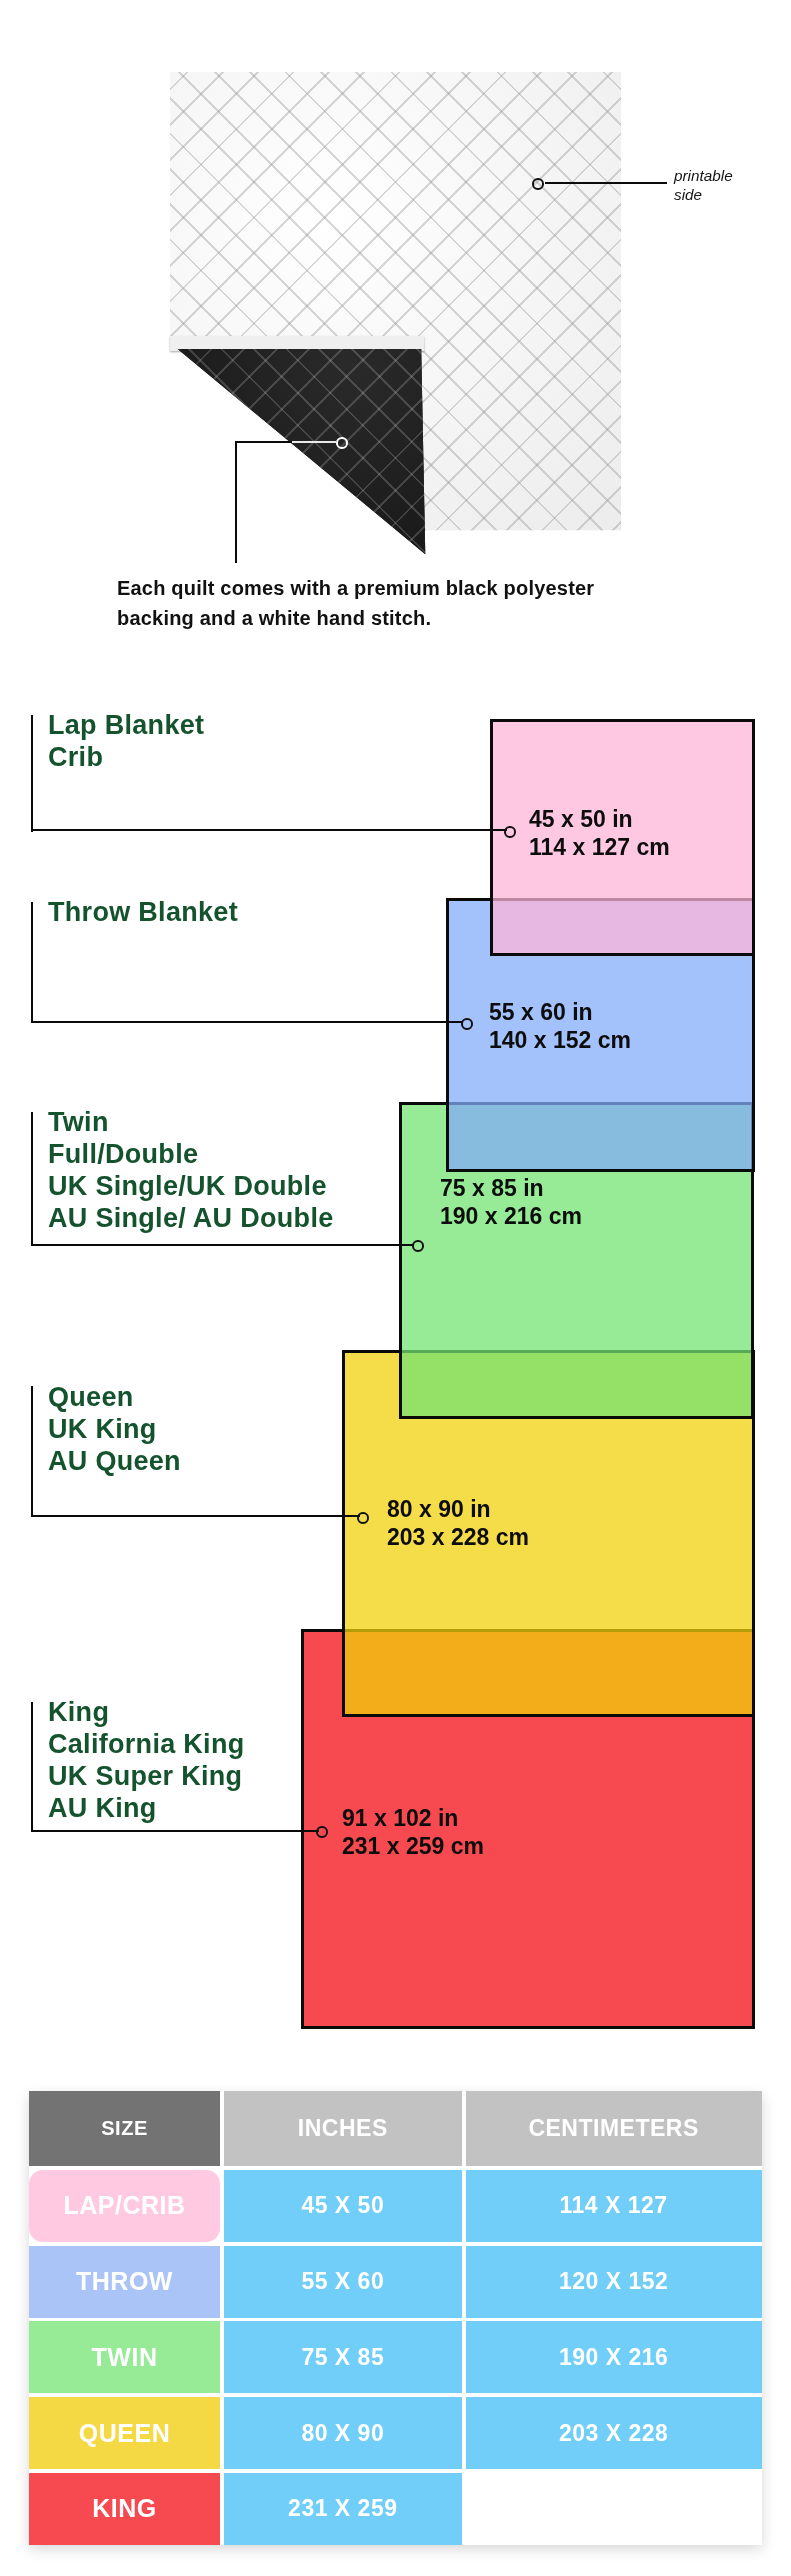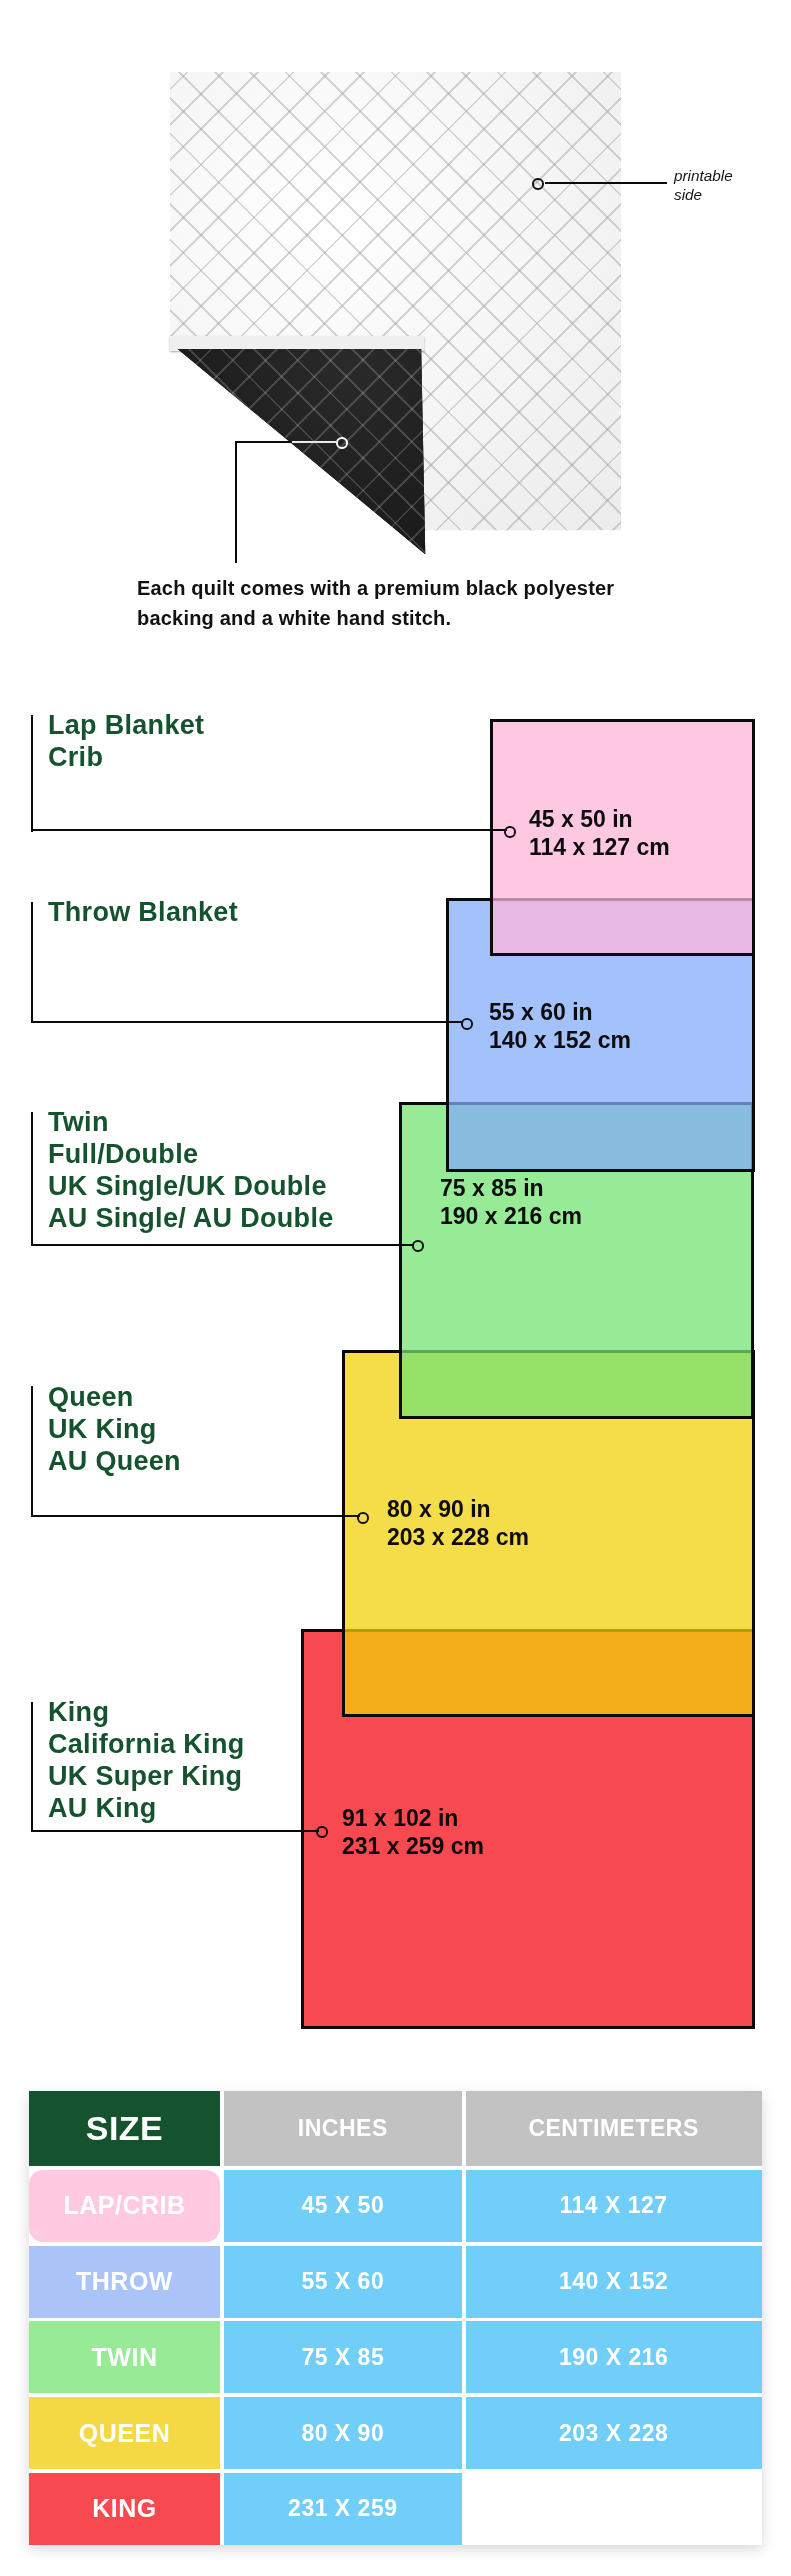--- a/index.html
+++ b/index.html
@@ -29,21 +29,21 @@
   }
   .fold-band{position:absolute;left:0;top:264px;width:254px;height:15.3px;background:#efefef;
              box-shadow:0 1px 1.9px rgba(0,0,0,.35);}
   .ring{position:absolute;width:11.5px;height:11.5px;border-radius:50%;box-sizing:border-box;background:transparent;}
   .ring-black{border:2.9px solid #111;}
   .ring-white{border:2.9px solid #fff;}
 
   .printable-label{position:absolute;left:674px;top:166px;width:80px;
                    font-size:15.3px;font-weight:500;line-height:19px;color:#161616;font-style:italic;}
   .caption{position:absolute;left:117px;top:573px;font-size:20px;font-weight:600;
-           line-height:30px;color:#111;letter-spacing:0.2px;margin-left:20px;}
+           line-height:30px;color:#111;letter-spacing:0.2px;}
 
   
   .hline{position:absolute;height:1.9px;background:#0a0a0a;}
   .vline{position:absolute;width:1.9px;background:#0a0a0a;}
   .hline-light{position:absolute;height:1.9px;background:#e9e9e9;}
 
   
   .rect{position:absolute;box-sizing:border-box;border:3.8px solid #0a0a0a;}
   .r-pink  {left:490px;top:719px; width:265px;height:237px;background:rgba(255,181,216,.74);z-index:9;}
   .r-blue  {left:446px;top:898px; width:309px;height:274px;background:rgba(131,171,248,.74);z-index:8;}
@@ -56,21 +56,21 @@
   .dim{position:absolute;font-size:23px;font-weight:bold;line-height:28px;color:#0d0d0d;z-index:20;}
   .lead{z-index:20;}
   .ring-callout{z-index:21;background:#fff0;}
 
   
   .size-table{position:absolute;left:29px;top:2091px;width:733px;display:grid;
               grid-template-columns:191px 238px 296px;grid-template-rows:75px repeat(5,72px);
               gap:3.8px;z-index:3;box-shadow:0 4.8px 13.4px rgba(0,0,0,.16);background:#fff;}
   .cell{display:flex;align-items:center;justify-content:center;color:#ffffff;
         font-weight:bold;letter-spacing:0.5px;}
-  .th-size{background:#14532d;font-size:34px;}
+  .th-size{background:#737373;font-size:20px;}
   .th-gray{background:#C2C2C2;font-size:23px;}
   .c-blue{background:#71CEF8;font-size:23px;}
   .c-lab{font-size:25px;}
   .bg-pink{background:#FFC9E2;border-radius:14px;} .bg-throw{background:#ABC4F8;} .bg-green{background:#97EA96;}
   .bg-yellow{background:#F5D944;} .bg-red{background:#F64950;}
 </style>
 </head>
 <body>
 
 <div class="page">
@@ -169,21 +169,21 @@
     <div class="cell th-size">SIZE</div>
     <div class="cell th-gray">INCHES</div>
     <div class="cell th-gray">CENTIMETERS</div>
 
     <div class="cell c-lab bg-pink">LAP/CRIB</div>
     <div class="cell c-blue">45 X 50</div>
     <div class="cell c-blue">114 X 127</div>
 
     <div class="cell c-lab bg-throw">THROW</div>
     <div class="cell c-blue">55 X 60</div>
-    <div class="cell c-blue">140 X 152</div>
+    <div class="cell c-blue">120 X 152</div>
 
     <div class="cell c-lab bg-green">TWIN</div>
     <div class="cell c-blue">75 X 85</div>
     <div class="cell c-blue">190 X 216</div>
 
     <div class="cell c-lab bg-yellow">QUEEN</div>
     <div class="cell c-blue">80 X 90</div>
     <div class="cell c-blue">203 X 228</div>
 
     <div class="cell c-lab bg-red">KING</div>

